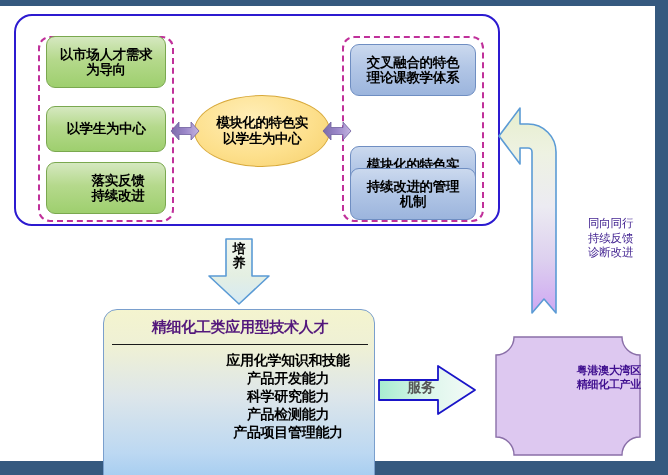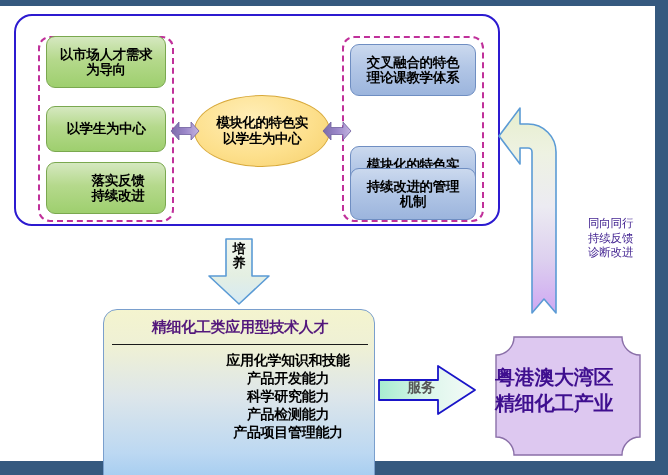--- a/index.html
+++ b/index.html
@@ -193,22 +193,22 @@
     color: #555555;
     z-index: 3;
     letter-spacing: -0.3px;
   }
 
   
   .plaque-wrap { position: absolute; left: 495px; top: 330px; width: 146px; height: 120px; }
   .plaque-text {
     position: absolute;
     left: 0; top: 28px; width: 146px;
-    text-align: left;
-    font-size: 20px;
+    text-align: right;
+    font-size: 11px;
     font-weight: bold;
     color: #3f0f8f;
     line-height: 1.3;
     z-index: 3;
     letter-spacing: -0.3px;
   }
 
   
   .fb-arrow { position: absolute; left: 498px; top: 86px; width: 110px; height: 222px; }
 </style>

